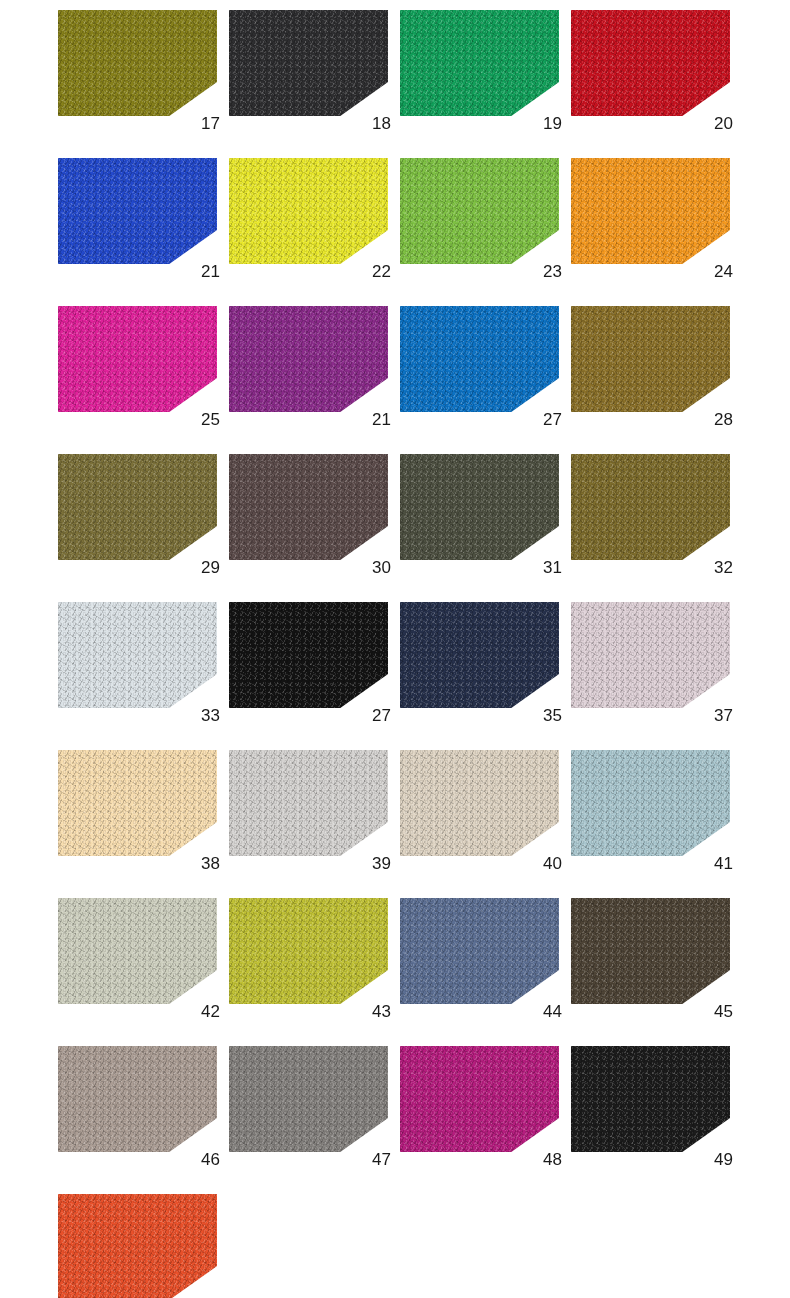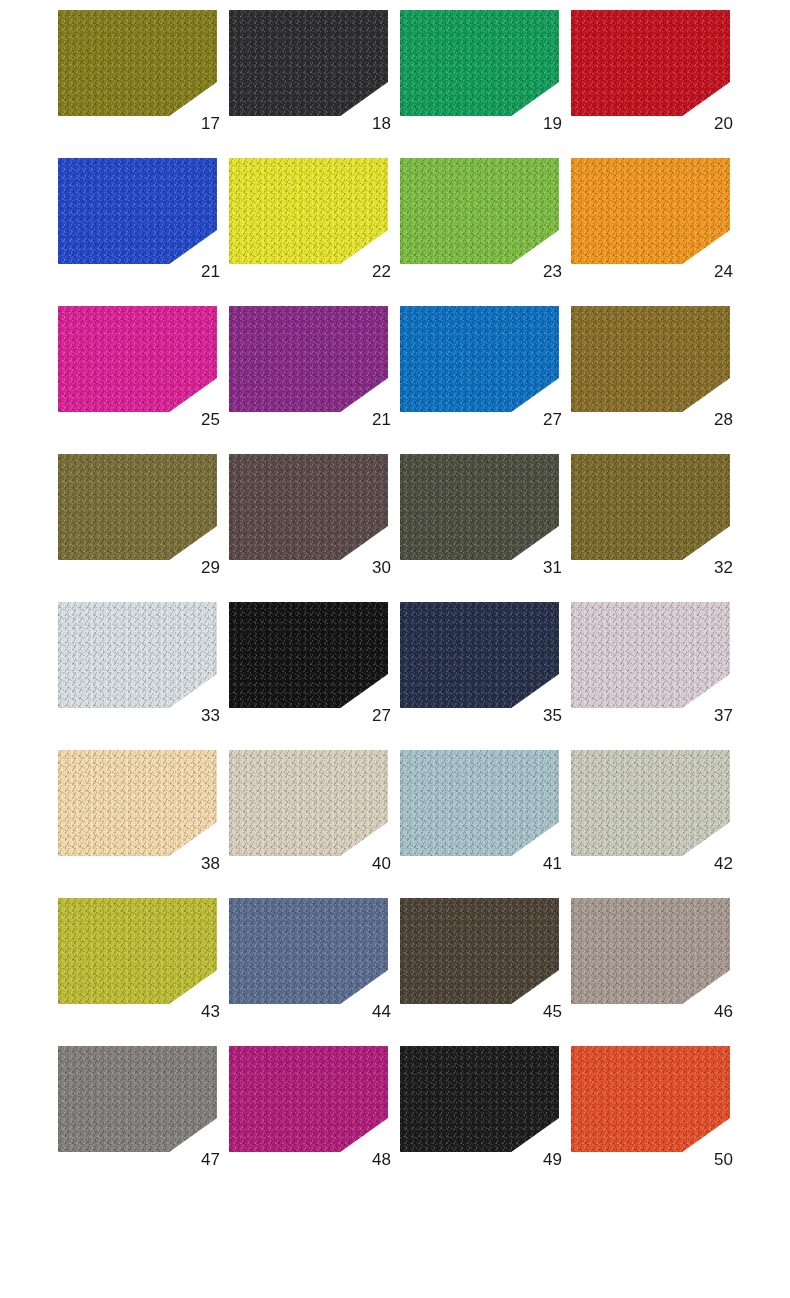--- a/index.html
+++ b/index.html
@@ -176,20 +176,24 @@
     </div>
     <div class="swatch-cell">
       <div class="swatch-tile tex" style="background-color: rgb(222, 208, 214);"></div>
       <div class="swatch-number">37</div>
     </div>
     <div class="swatch-cell">
       <div class="swatch-tile tex" style="background-color: rgb(247, 221, 175);"></div>
       <div class="swatch-number">38</div>
     </div>
     <div class="swatch-cell">
+      <div class="swatch-tile tex" style="background-color: rgb(212, 210, 208);"></div>
+      <div class="swatch-number">39</div>
+    </div>
+    <div class="swatch-cell">
       <div class="swatch-tile tex" style="background-color: rgb(222, 211, 194);"></div>
       <div class="swatch-number">40</div>
     </div>
     <div class="swatch-cell">
       <div class="swatch-tile tex" style="background-color: rgb(169, 198, 206);"></div>
       <div class="swatch-number">41</div>
     </div>
     <div class="swatch-cell">
       <div class="swatch-tile tex" style="background-color: rgb(205, 207, 190);"></div>
       <div class="swatch-number">42</div>

